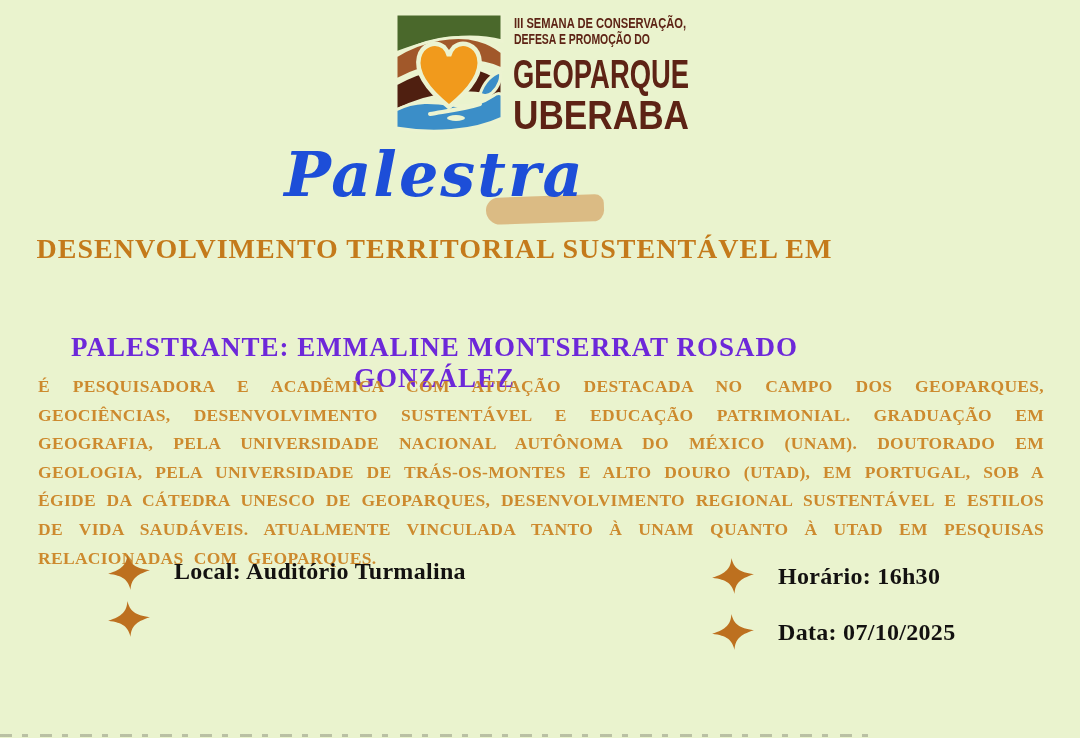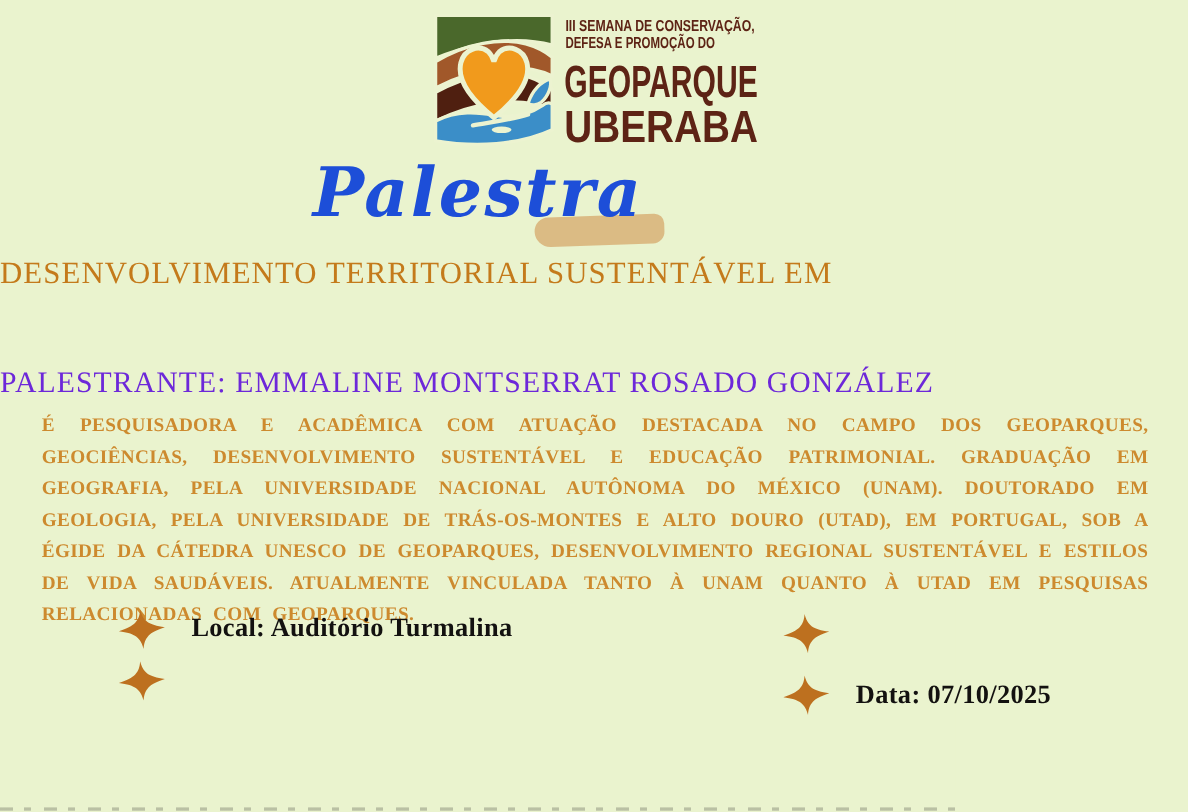--- a/index.html
+++ b/index.html
@@ -48,23 +48,23 @@
     font-size: 62px;
     color: #1d4ed8;
     z-index: 2;
     letter-spacing: 2px;
   }
 
   
   .headline {
     position: absolute;
     left: 0; right: 0;
-    text-align: left;
-    font-family: "Liberation Serif", serif;
-    font-weight: normal;
+    text-align: center;
+    font-family: "Liberation Serif", serif;
+    font-weight: bold;
     letter-spacing: 1px;
   }
   .headline.t1 { top: 233px; font-size: 28px; color: #c47a1b; }
   .headline.t2 { top: 285px; font-size: 28px; color: #c47a1b; }
   .headline.t3 { top: 332px; font-size: 27px; color: #6d28d9; }
 
   
   .bio {
     position: absolute;
     left: 38px;
@@ -181,20 +181,21 @@
     </div>
   </div>
 
   <div class="details-right">
     <div class="detail-row">
       <span class="star-cell">
         <svg width="42" height="36" viewBox="0 0 42 36">
             <path d="M21 0 C22.6 10 27 14.8 42 18 C27 21.2 22.6 26 21 36 C19.4 26 15 21.2 0 18 C15 14.8 19.4 10 21 0 Z" fill="#bd701f"></path>
           </svg>
       </span>
+      <span class="detail-text">Horário: 16h30</span>
     </div>
     <div class="detail-row">
       <span class="star-cell">
         <svg width="42" height="36" viewBox="0 0 42 36">
             <path d="M21 0 C22.6 10 27 14.8 42 18 C27 21.2 22.6 26 21 36 C19.4 26 15 21.2 0 18 C15 14.8 19.4 10 21 0 Z" fill="#bd701f"></path>
           </svg>
       </span>
       <span class="detail-text">Data: 07/10/2025</span>
     </div>
   </div>

